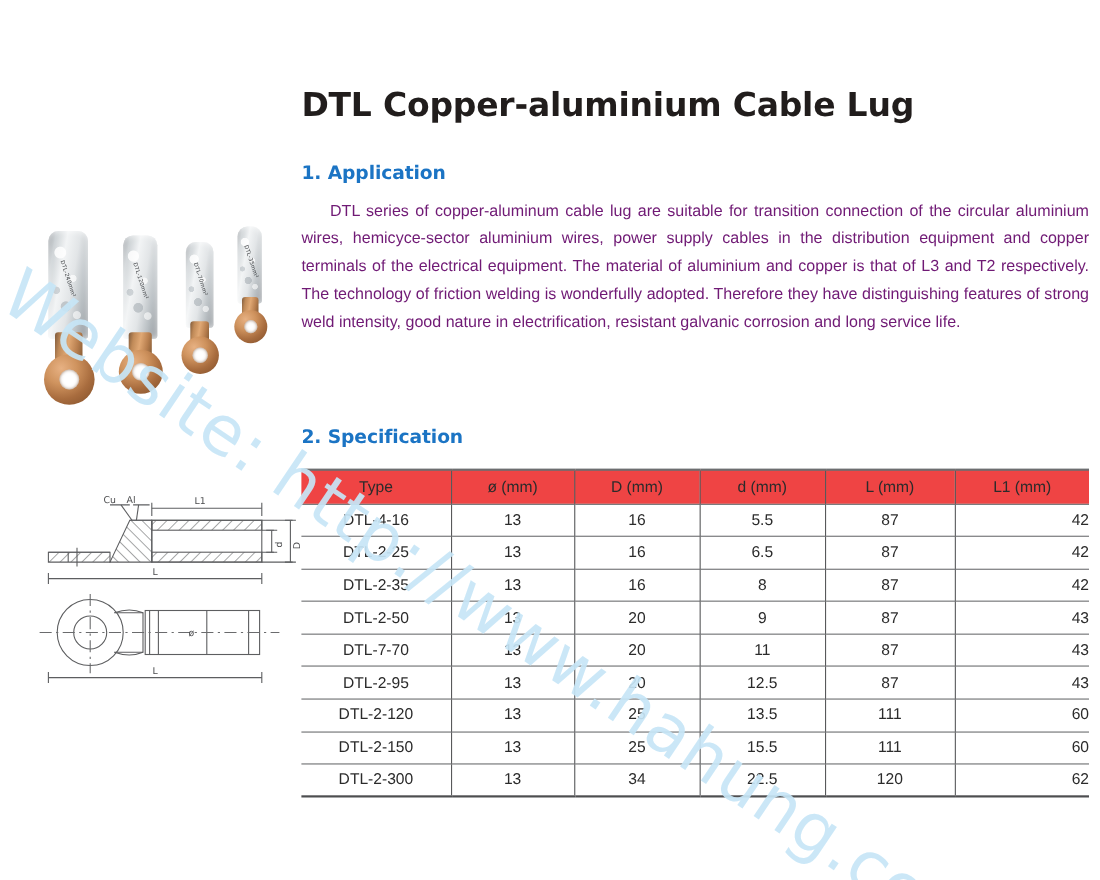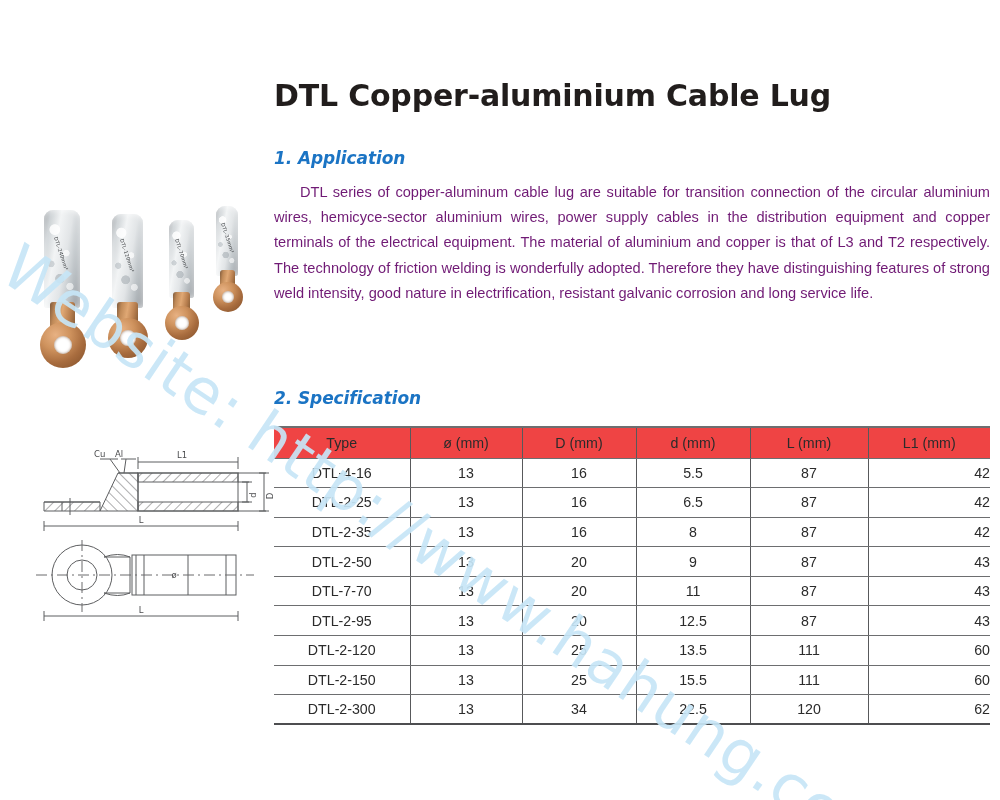--- a/index.html
+++ b/index.html
@@ -109,21 +109,20 @@
     font-family: "DejaVu Sans", sans-serif;
   }
   .section-head {
     position: absolute;
     left: 0;
     font-size: 17px;
     font-weight: bold;
     color: #1b74c4;
     letter-spacing: -0.1px;
     font-family: "DejaVu Sans", sans-serif;
-    font-style: italic;
   }
   #head-application { top: 148px; }
   #head-specification { top: 388px; }
   .sec-num { color: #1b74c4; }
 
   #paragraph {
     position: absolute;
     left: 0; top: 180px;
     width: 716px;
     font-size: 14.6px;

